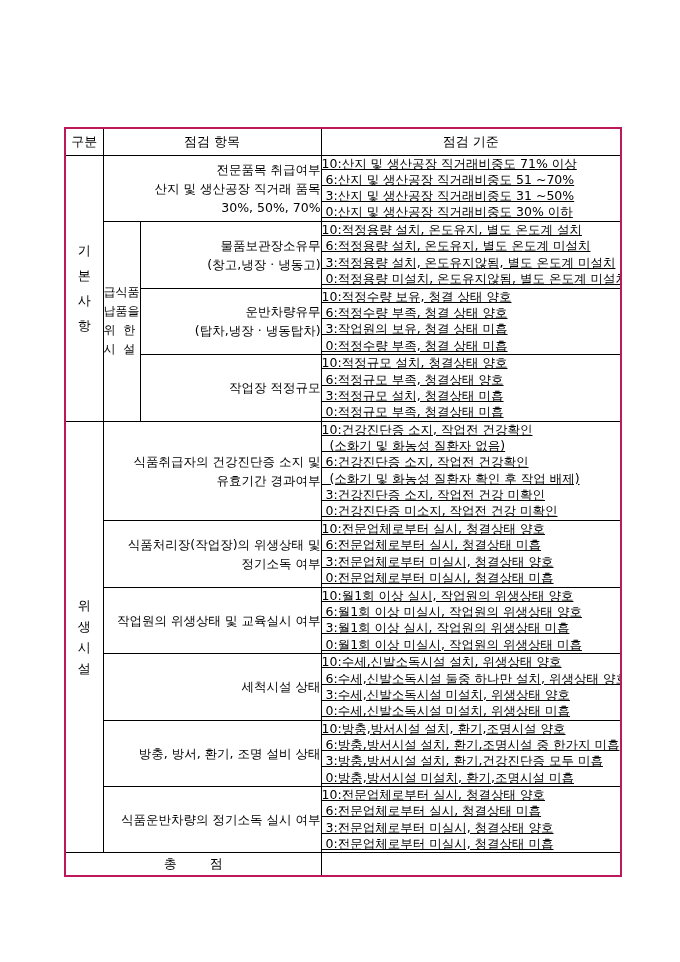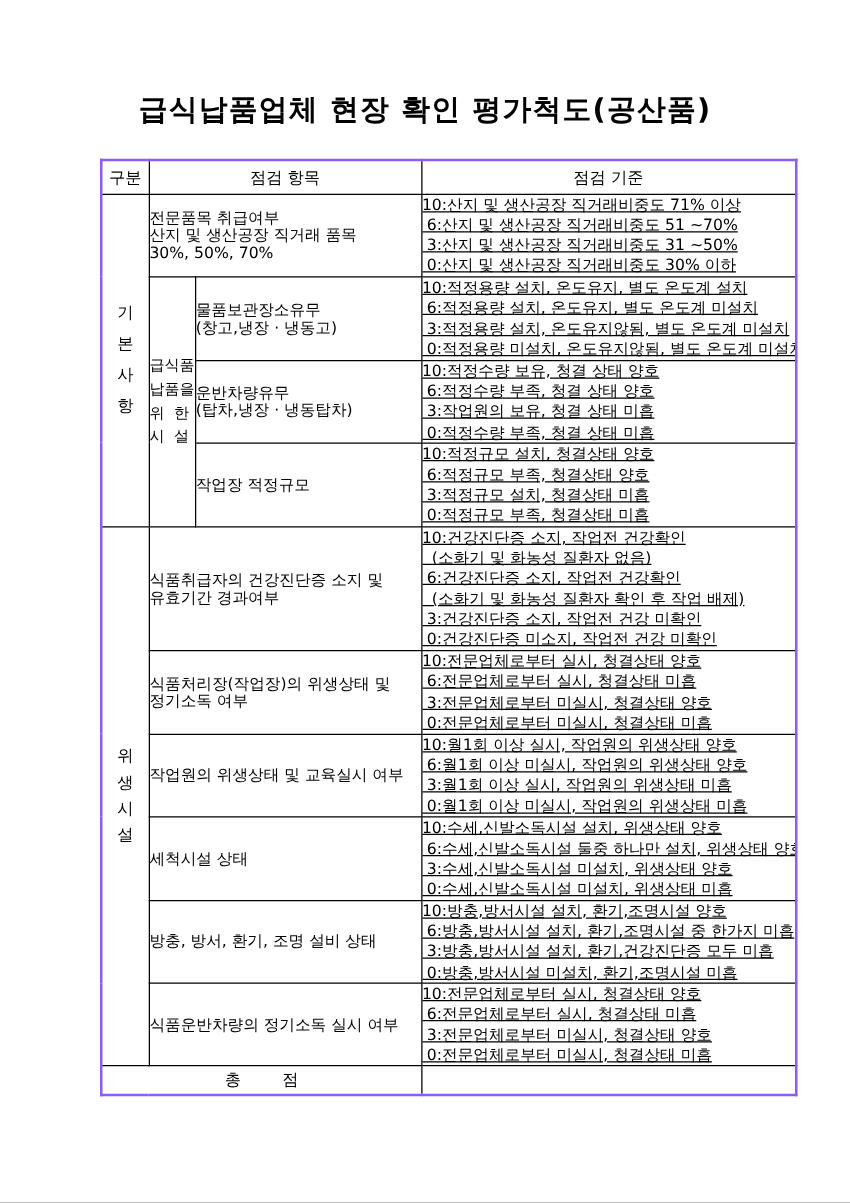--- a/index.html
+++ b/index.html
@@ -17,25 +17,25 @@
     top:72px;left:0;
     width:100%;
     text-align:center;
     font-size:23px;
     font-weight:bold;
     letter-spacing:1px;
     white-space:pre;
   }
   table.doc-table{
     position:absolute;
-    left:80px;top:127px;
+    left:64px;top:127px;
     width:556px;
     border-collapse:collapse;
     table-layout:fixed;
-    border:2px solid #8b5cf6;
+    border:2px solid #be185d;
   }
   table.doc-table td, table.doc-table th{
     border:1px solid #000;
     padding:0;
     overflow:hidden;
     font-weight:normal;
   }
   col.c-cat{width:38px;}
   col.c-sub{width:37px;}
   col.c-item{width:181px;}
@@ -55,24 +55,24 @@
   }
   .section-cell.hygiene{line-height:21px;}
   .facility-cell{
     text-align:left;
     vertical-align:middle;
     font-size:12px;
     line-height:19px;
     white-space:pre;
   }
   .item-cell{
-    text-align:left;
+    text-align:right;
     vertical-align:middle;
     font-size:12.5px;
-    line-height:14px;
+    line-height:19px;
     white-space:pre;
     margin-top:27px;
   }
   .criteria-cell{
     text-align:left;
     vertical-align:middle;
     font-size:12.5px;
     line-height:16.3px;
     white-space:pre;
     padding-left:1px;
@@ -89,21 +89,20 @@
   tr.h66{height:66px;}
   tr.h67{height:67px;}
   tr.h98{height:98px;}
   tr.h23{height:23px;}
 </style>
 </head>
 <body>
 
 <div class="page">
 
-  <div class="doc-title">급식납품업체 현장 확인 평가척도(공산품)</div>
 
   <table class="doc-table">
     <colgroup>
       <col class="c-cat">
         <col class="c-sub">
         <col class="c-item">
         <col class="c-crit">
     </colgroup>
 
     <tbody>

